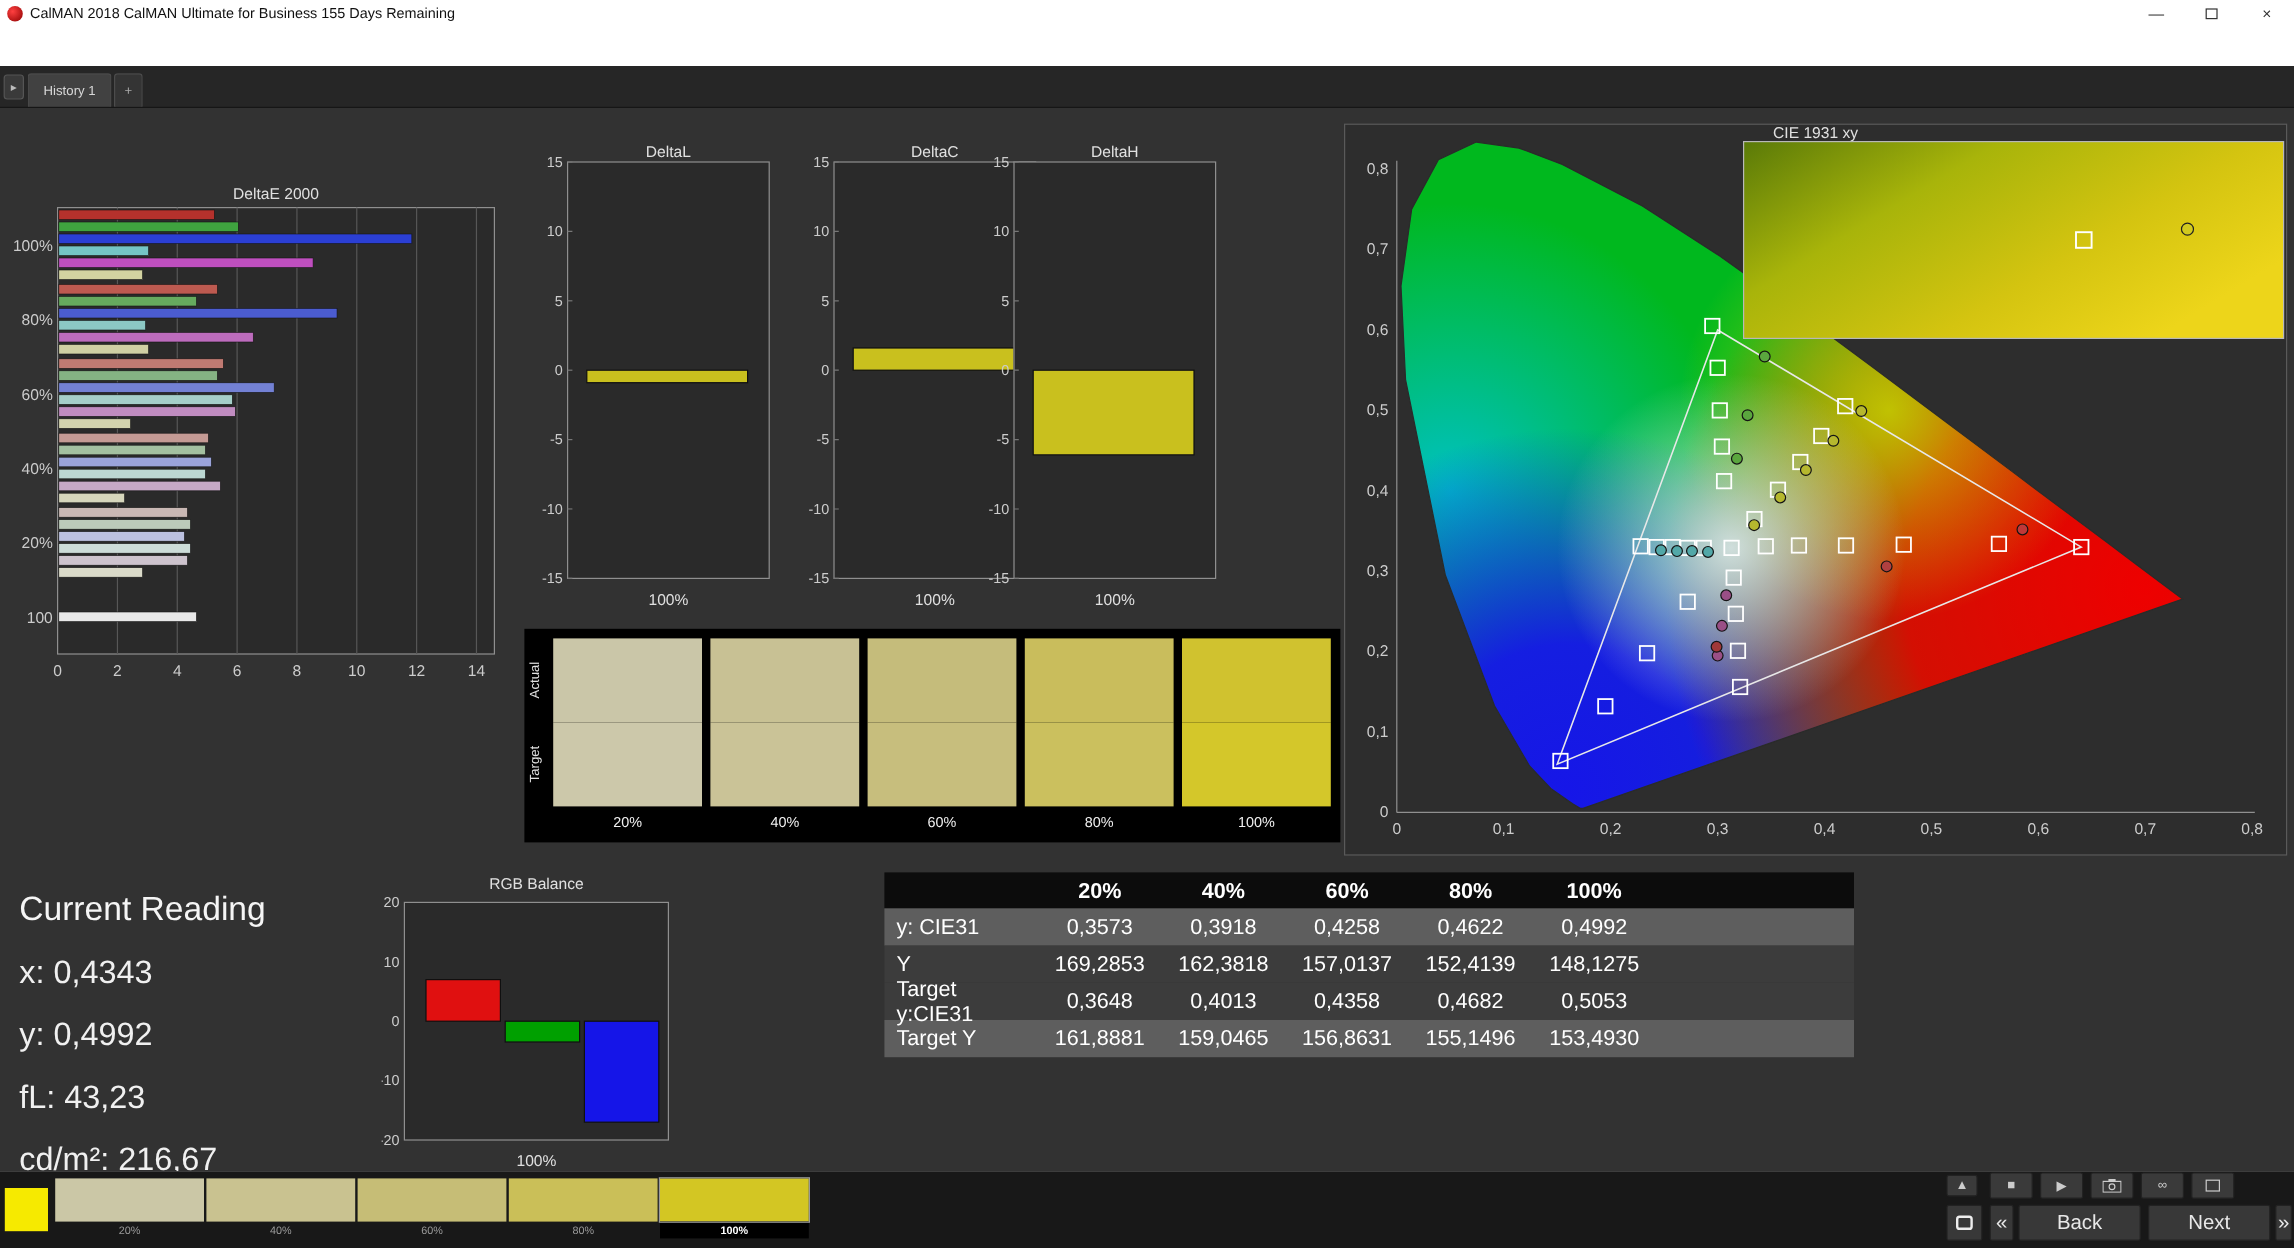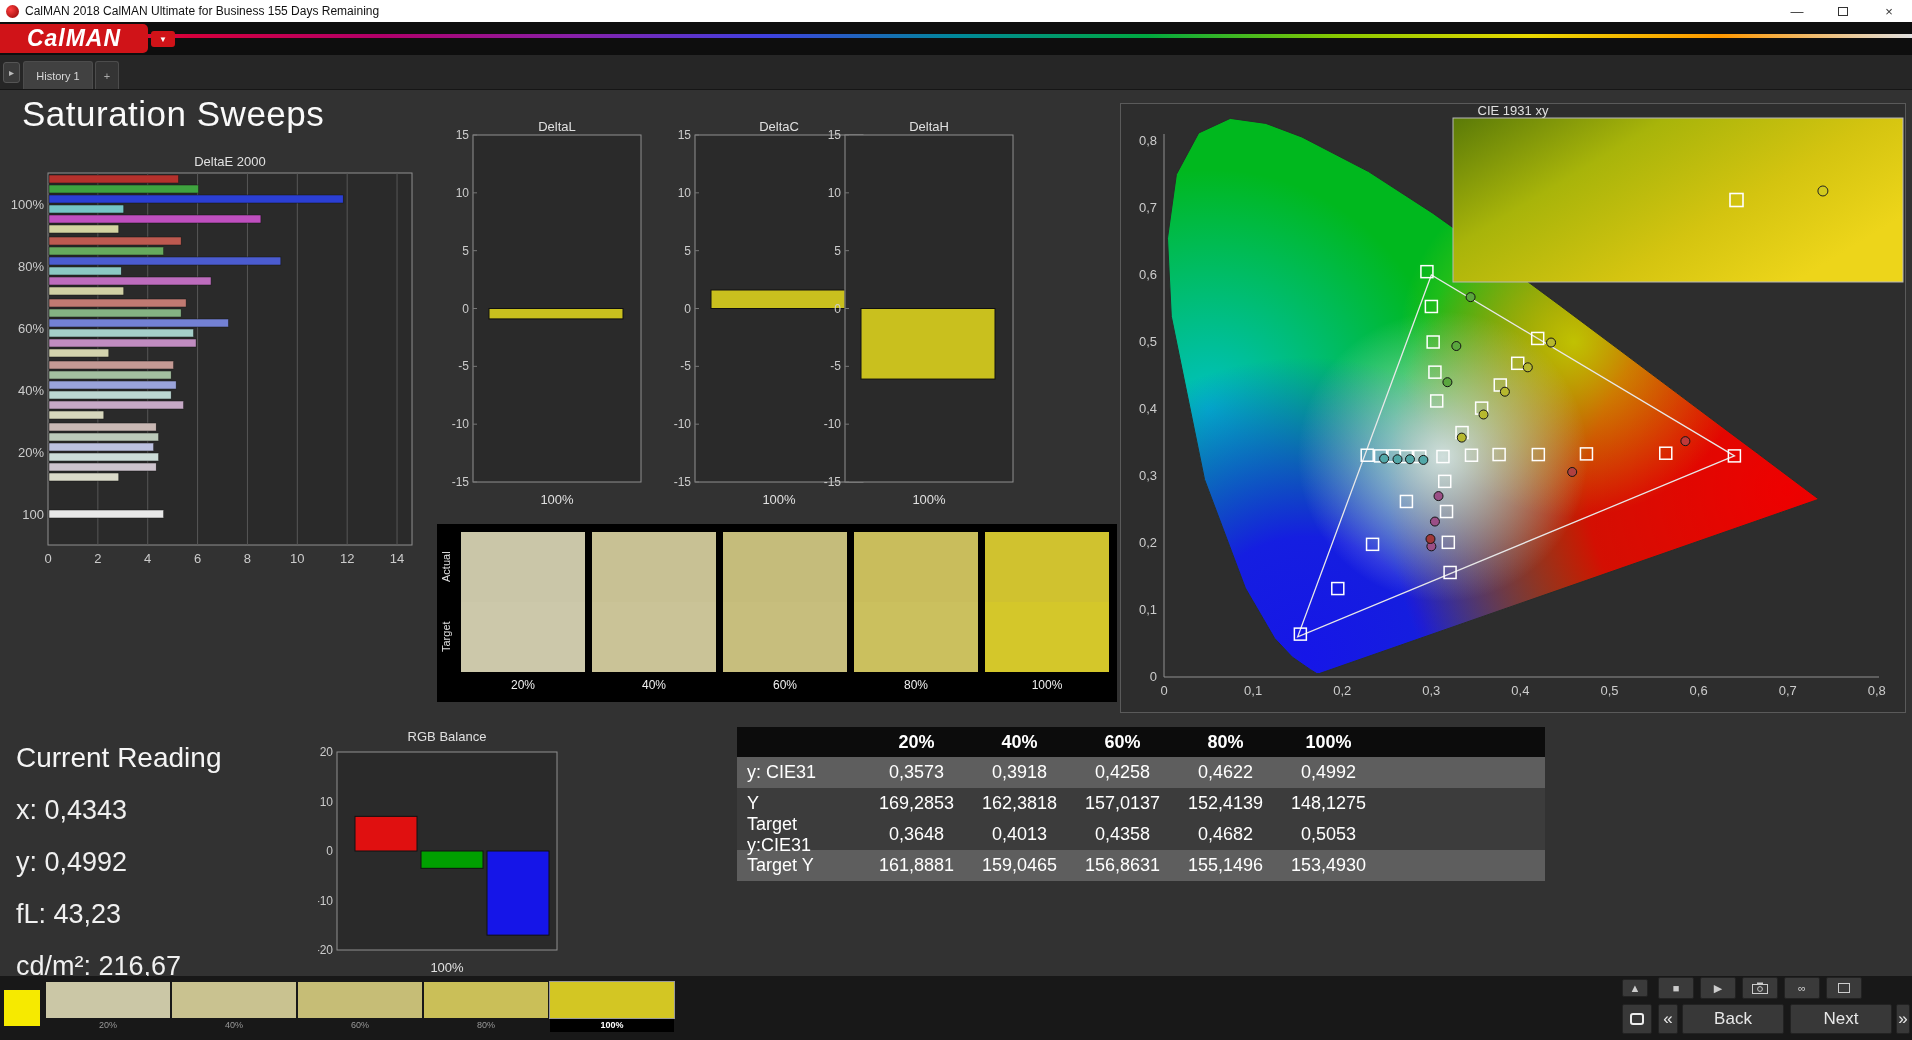--- a/index.html
+++ b/index.html
@@ -103,29 +103,20 @@
     <span>CalMAN 2018 CalMAN Ultimate for Business 155 Days Remaining</span>
     <div class="win-controls">
       <span class="win-btn">—</span>
       <span class="win-btn">
           <span class="max-glyph"></span>
         </span>
       <span class="win-btn">×</span>
     </div>
   </div>
 
-  <div class="brandbar">
-    <div class="rainbow"></div>
-    <div class="logo">
-        <span>CalMAN</span>
-      </div>
-    <div class="logo-chevron">
-        <span>▼</span>
-      </div>
-  </div>
 
   <div class="tabbar">
     <div class="panel-toggle">▸</div>
     <div class="tab hist">History 1</div>
     <div class="tab plus">+</div>
 
     <div class="device-box" style="left:1072px;width:94px">
       <span class="accent"></span>
       <div class="dtext">
         <div>X-Rite i1Pro 2</div>
@@ -157,21 +148,20 @@
             <line x1="11.5" y1="4.5" x2="13.3" y2="2.7"></line>
         </g>
         <circle cx="8" cy="8" r="4.5" fill="#ddd"></circle>
           <circle cx="8" cy="8" r="1.8" fill="#5f5f5f"></circle>
       </svg>
     </div>
     <div class="tool-btn" style="left:1552px">?</div>
   </div>
 
   <div class="main">
-    <div id="page-title">Saturation Sweeps</div>
 
     <div class="chart-mount" style="left:8px;top:60px"><svg width="430" height="430">
           <text x="222" y="16" text-anchor="middle" font-size="13" fill="#e0e0e0">DeltaE 2000</text>
           <rect x="40" y="23" width="364" height="372" fill="#2a2a2a" stroke="#8f8f8f"></rect>
           <text x="40" y="413" text-anchor="middle" font-size="13" fill="#cccccc">0</text>
           <line x1="89.86301369863014" y1="23" x2="89.86301369863014" y2="395" stroke="#575757"></line>
           <text x="89.86301369863014" y="413" text-anchor="middle" font-size="13" fill="#cccccc">2</text>
           <line x1="139.72602739726028" y1="23" x2="139.72602739726028" y2="395" stroke="#575757"></line>
           <text x="139.72602739726028" y="413" text-anchor="middle" font-size="13" fill="#cccccc">4</text>
           <line x1="189.58904109589042" y1="23" x2="189.58904109589042" y2="395" stroke="#575757"></line>

